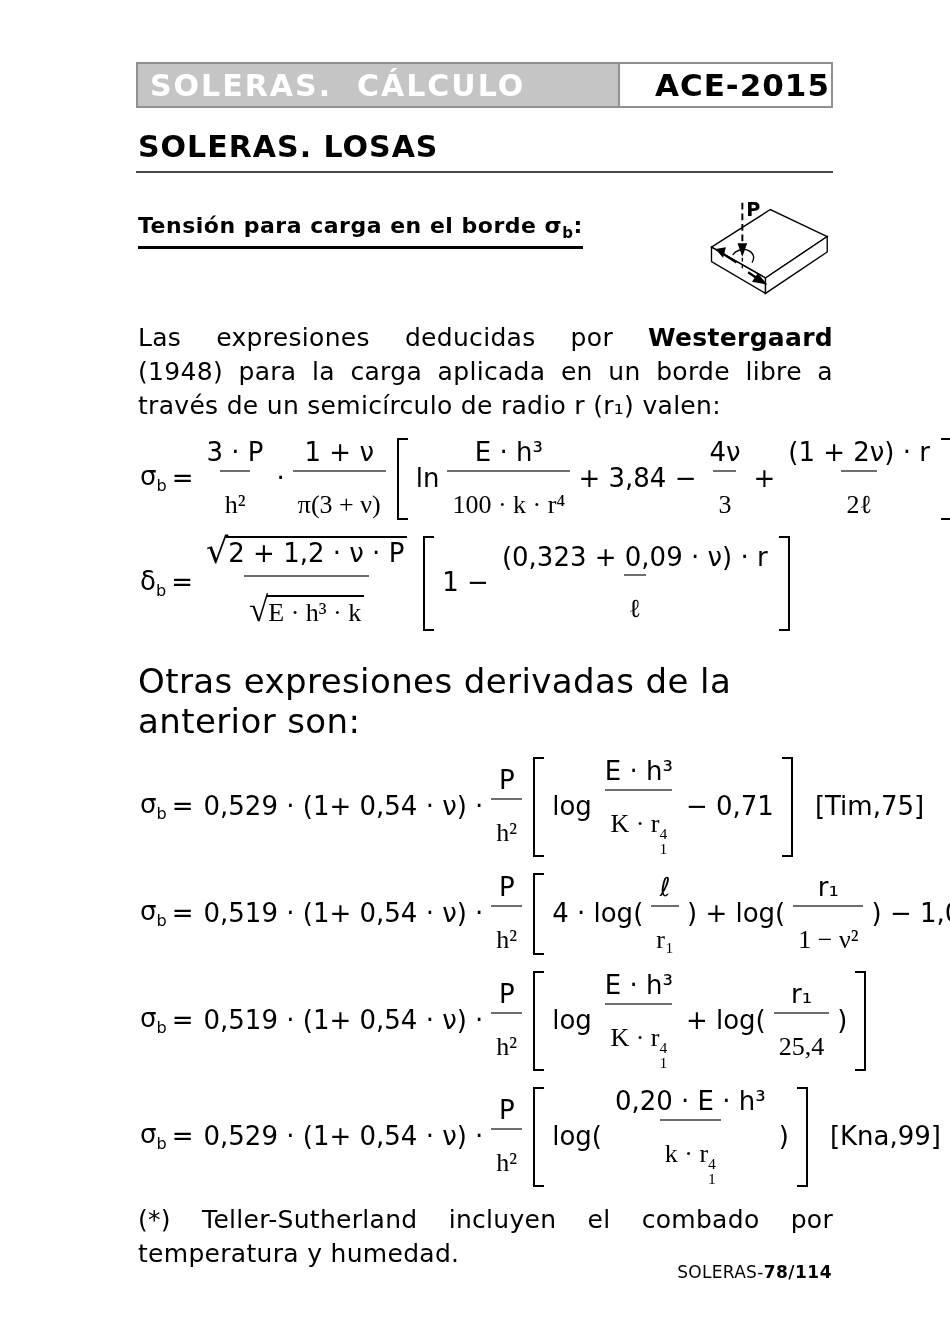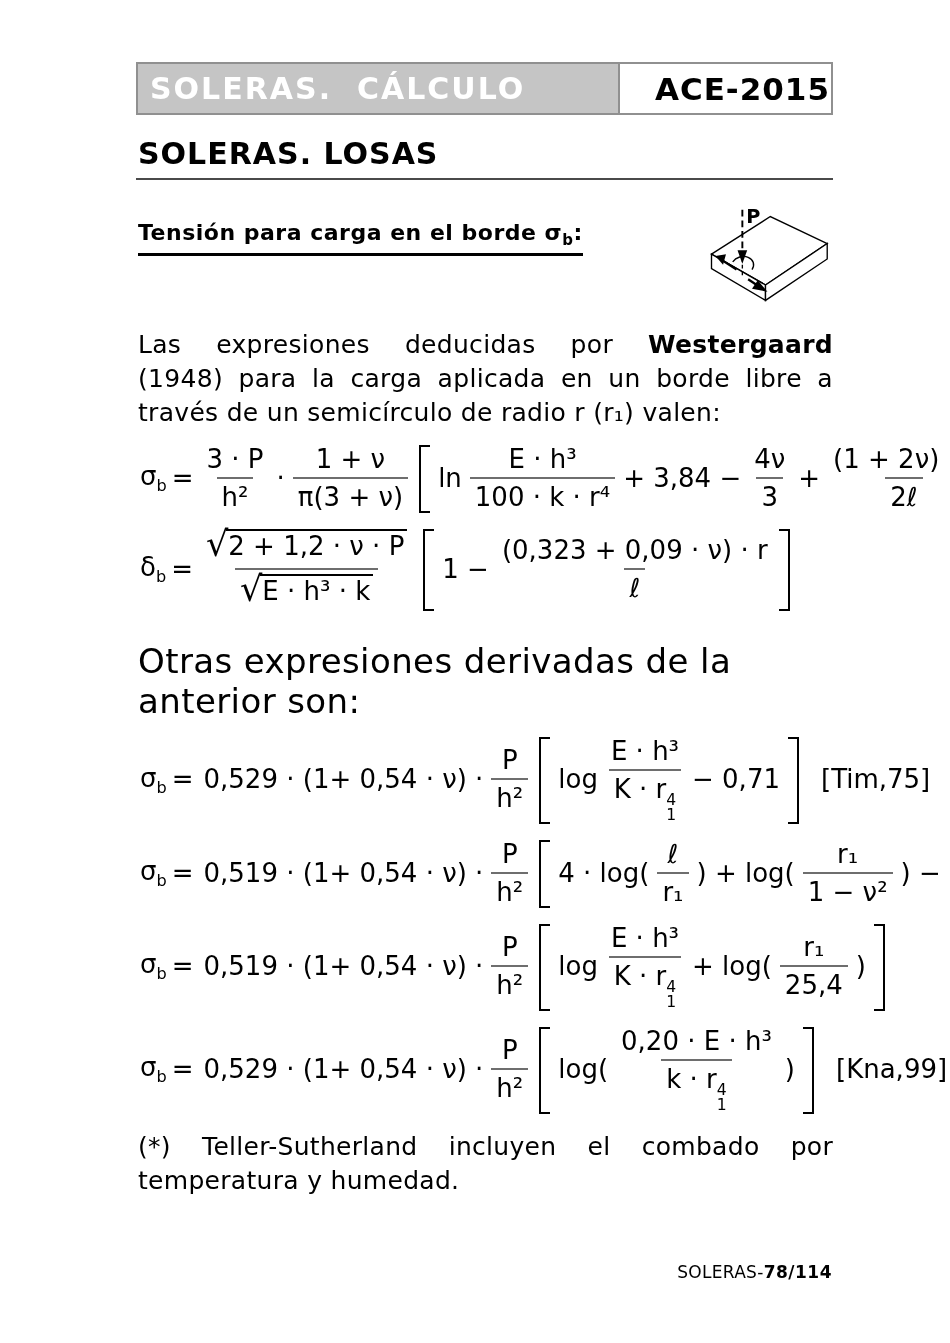--- a/index.html
+++ b/index.html
@@ -2,21 +2,21 @@
 <html><head>
 <meta charset="utf-8">
 <style>
   html,body{margin:0;padding:0;background:#e8e8e8;}
   .page{
     position:relative;width:950px;height:1343px;margin:0 auto;background:#ffffff;
     font-family:"DejaVu Sans","Liberation Sans",sans-serif;color:#000;
     box-sizing:border-box;padding:62px 117px 0 136px;overflow:hidden;
   }
   
-  .topbar{display:flex;height:53px;border:2px solid #909090;box-sizing:border-box;text-align:center;}
+  .topbar{display:flex;height:46px;border:2px solid #909090;box-sizing:border-box;text-align:center;}
   .topbar-title{
     flex:1;background:#c5c5c5;color:#ffffff;font-weight:bold;font-size:30px;
     display:flex;align-items:center;padding:0 12px;letter-spacing:2px;white-space:pre;
   }
   .topbar-badge{
     width:213px;background:#ffffff;border-left:2px solid #909090;box-sizing:border-box;
     color:#000;font-weight:bold;font-size:31px;display:flex;align-items:center;
     justify-content:flex-end;padding:0 1px;letter-spacing:1px;
   }
   
@@ -37,21 +37,21 @@
   .middle{font-size:34px;margin:30px 0 6px 2px;letter-spacing:0.4px;}
   
   .formula{
     display:flex;align-items:center;font-size:26px;margin:16px 0 16px 4px;
     white-space:nowrap;line-height:1.15;
   }
   .formula .t{padding:0 5px;}
   .vsym sub{font-size:0.62em;}
   .frac{display:inline-flex;flex-direction:column;align-items:center;text-align:center;margin:0 3px;}
   .frac .num{padding:0 5px 2px 5px;}
-  .frac .den{border-top:2px solid #6e6e6e;padding:4px 5px 0 5px;}
+  .frac .den{border-top:2px solid #6e6e6e;padding:18px 5px 0 5px;font-family:Liberation Serif, serif;}
   .brk{align-self:stretch;width:9px;flex:none;}
   .brk-l{border:2.5px solid #000;border-right:none;margin:0 3px 0 8px;}
   .brk-r{border:2.5px solid #000;border-left:none;margin:0 8px 0 3px;}
   .sqrt{display:inline-flex;align-items:flex-start;}
   .sqrt .rad{font-size:1.35em;line-height:1;position:relative;top:-3px;margin-right:-2px;}
   .sqrt .radbody{border-top:2px solid #000;padding:1px 3px 0 2px;}
   .ss{display:inline-flex;flex-direction:column;font-size:0.60em;line-height:1.0;vertical-align:-0.45em;text-align:left;}
   .fref{padding-left:14px;}
   
   .footnote{margin:6px 0 0 2px;}

